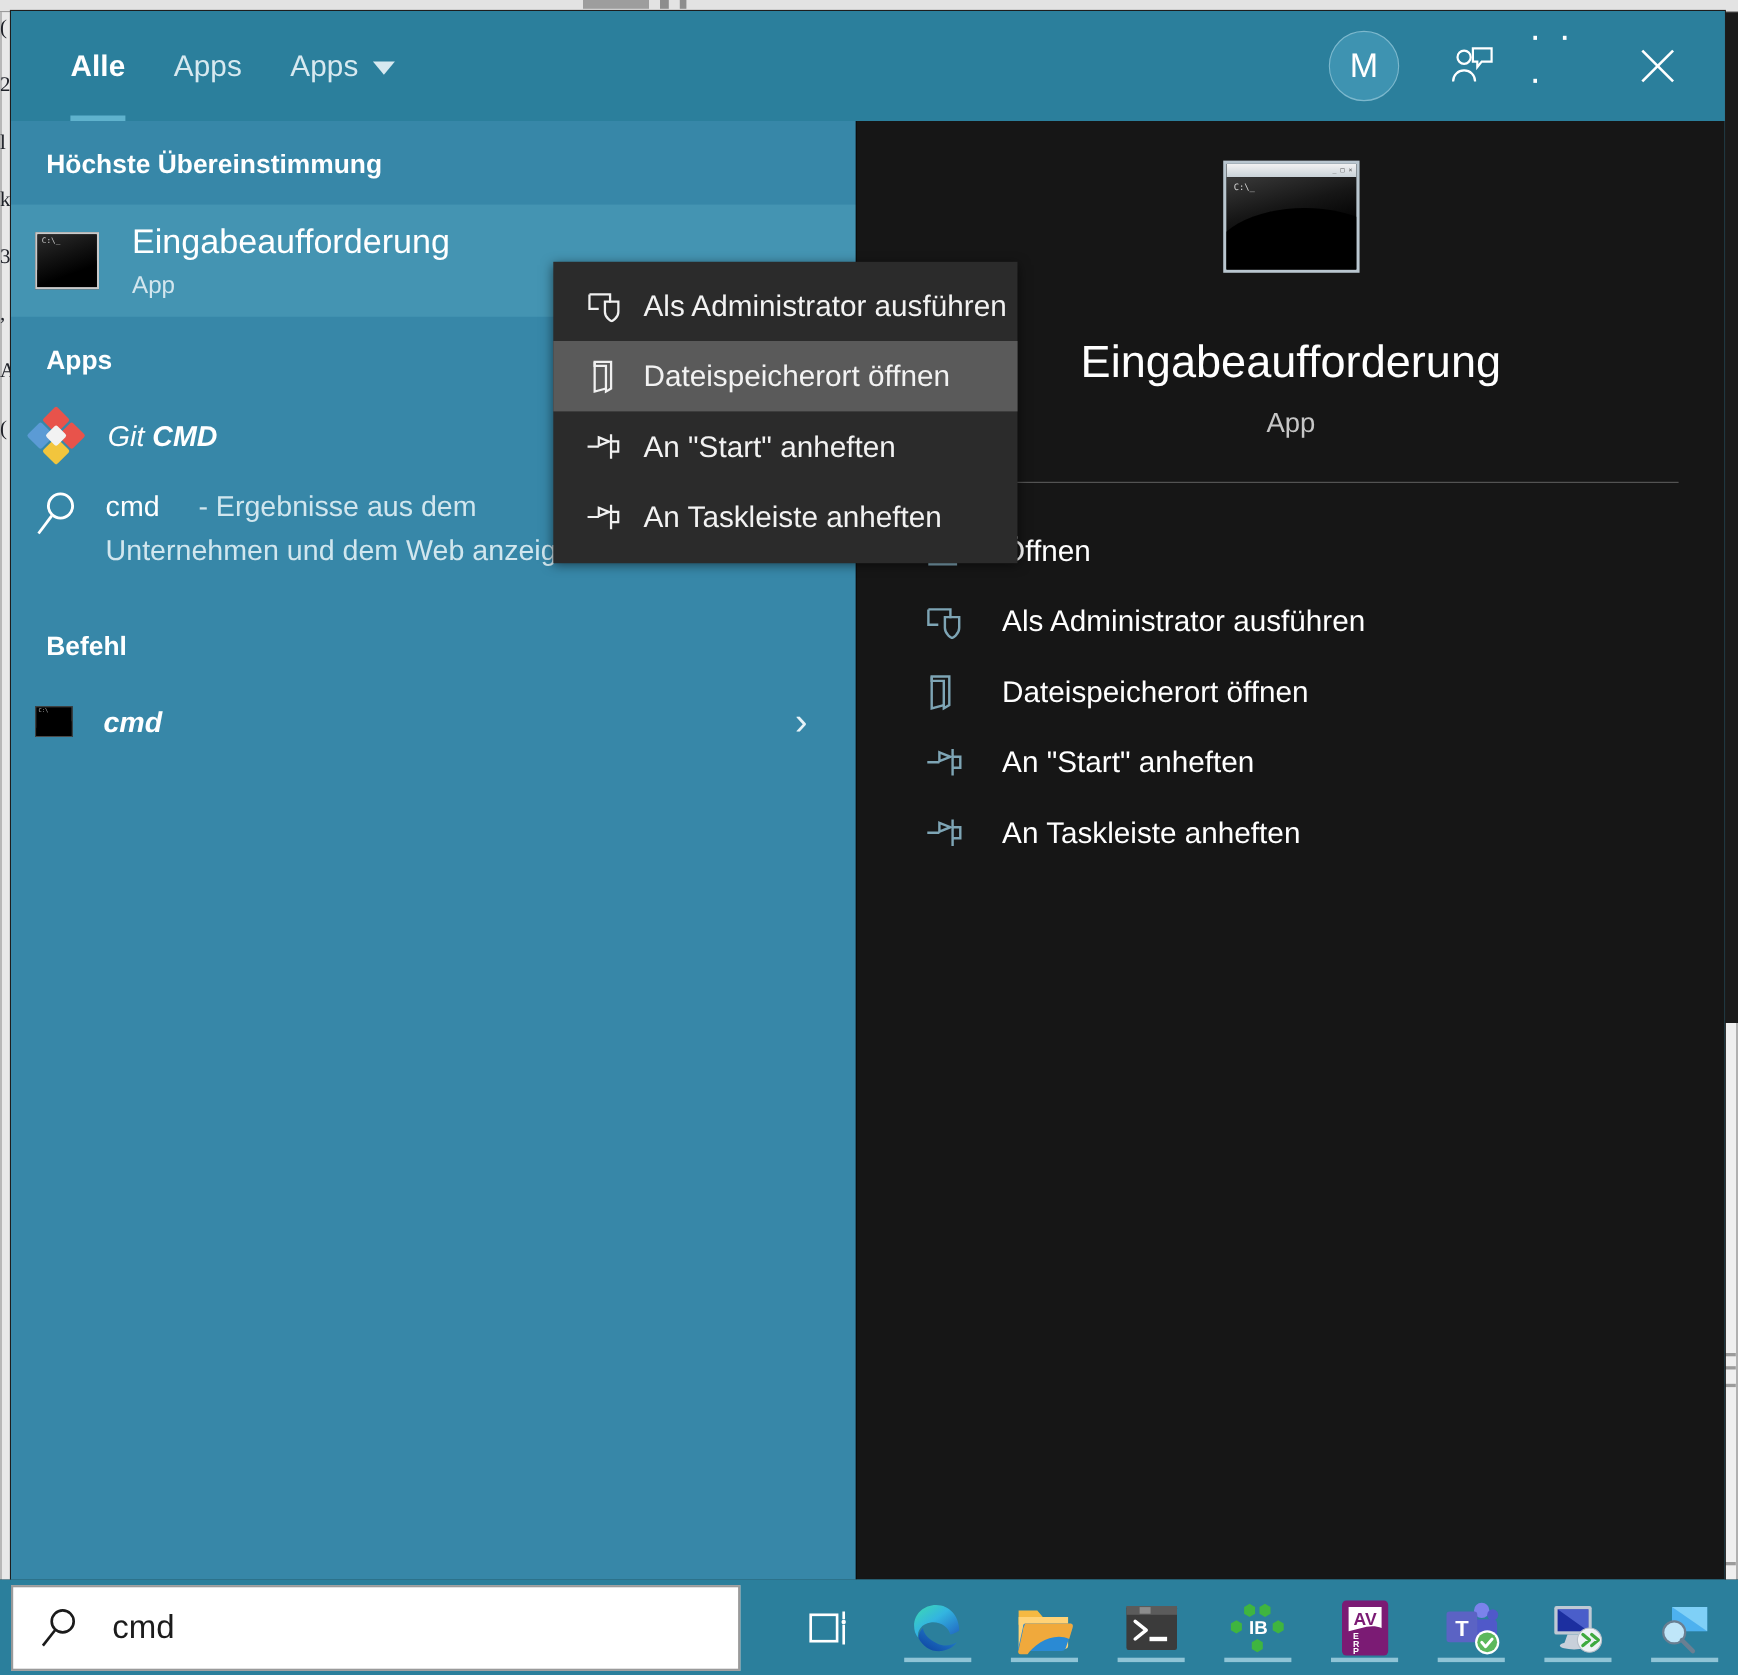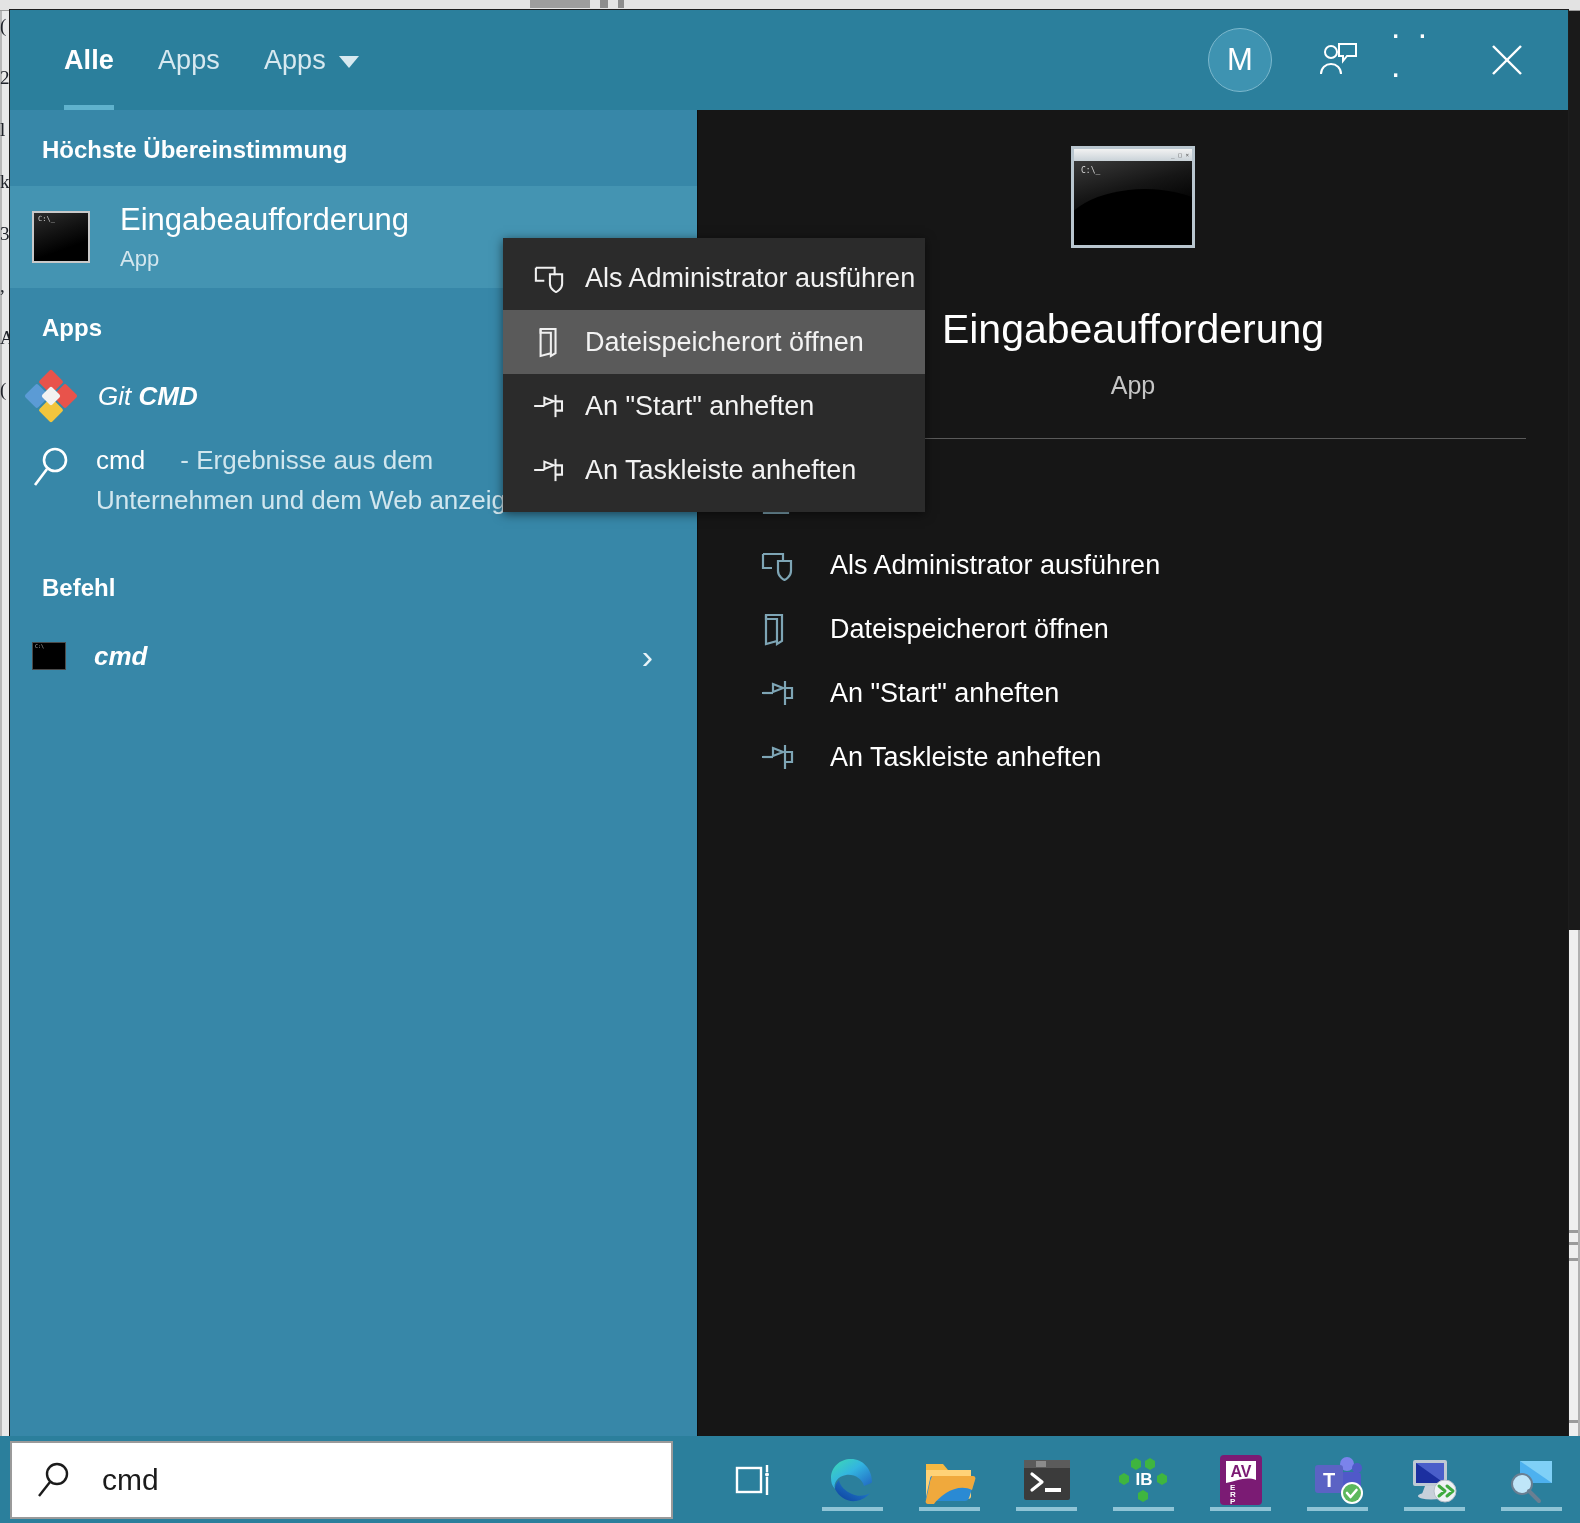--- a/index.html
+++ b/index.html
@@ -150,21 +150,21 @@
   .hicon {
     width: 66px; height: 66px;
     display: flex; align-items: center; justify-content: center;
     color: #fff;
   }
   .hicon.dots { font-size: 34px; letter-spacing: 3px; padding-bottom: 14px; }
 
   
   .body-split { display: flex; height: 1326px; }
   .left-pane {
-    width: 687px;
+    width: 768px;
     background: #3787a8;
     position: relative;
   }
   .right-pane {
     flex: 1;
     background: #161616;
     position: relative;
     border-left: 1px solid #0d0d0d;
   }
 

